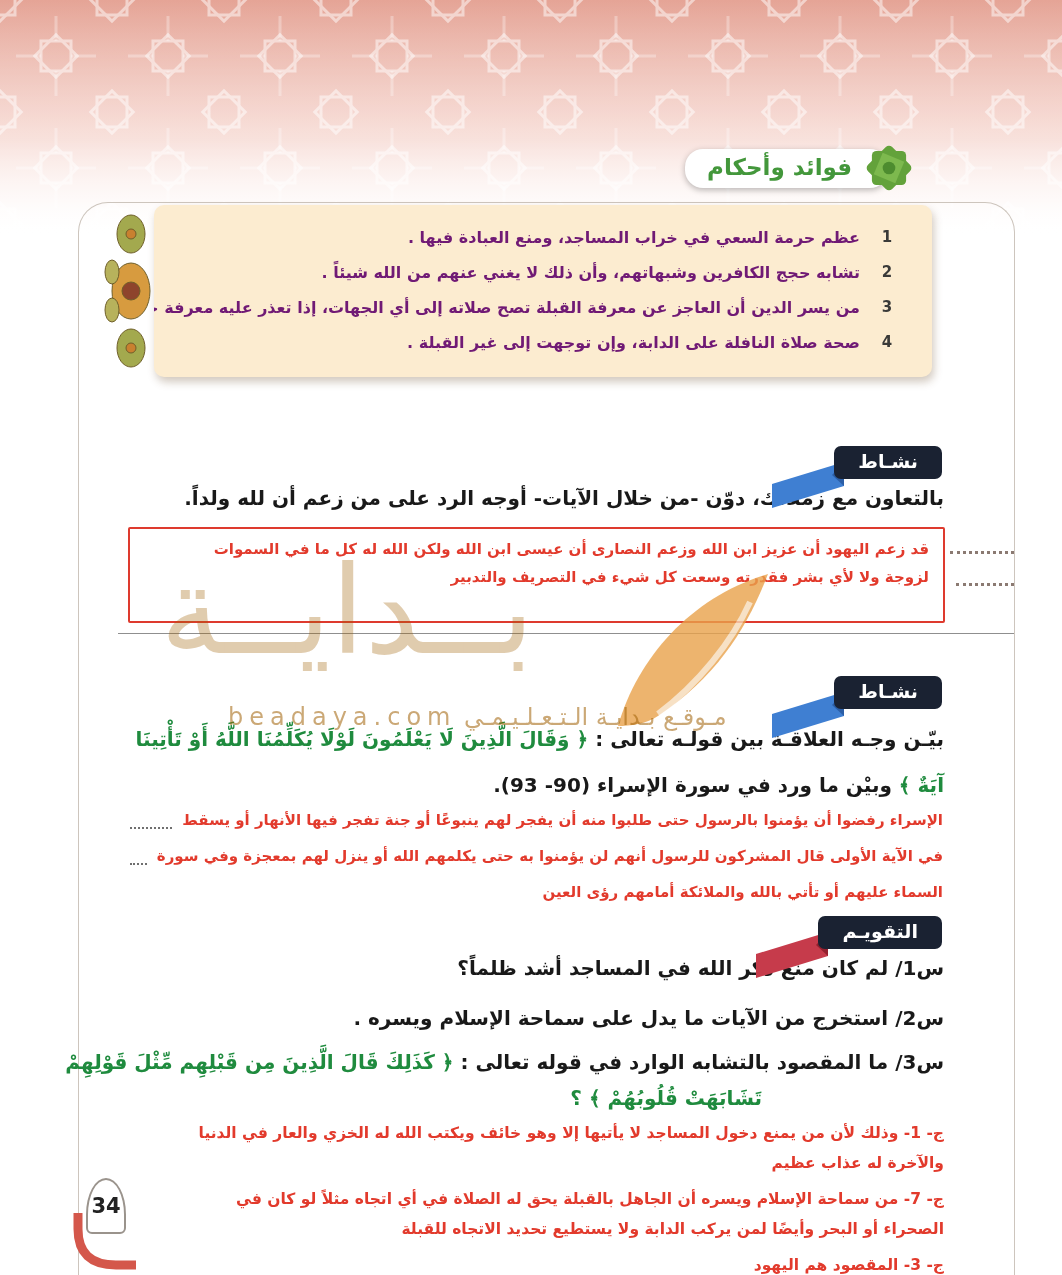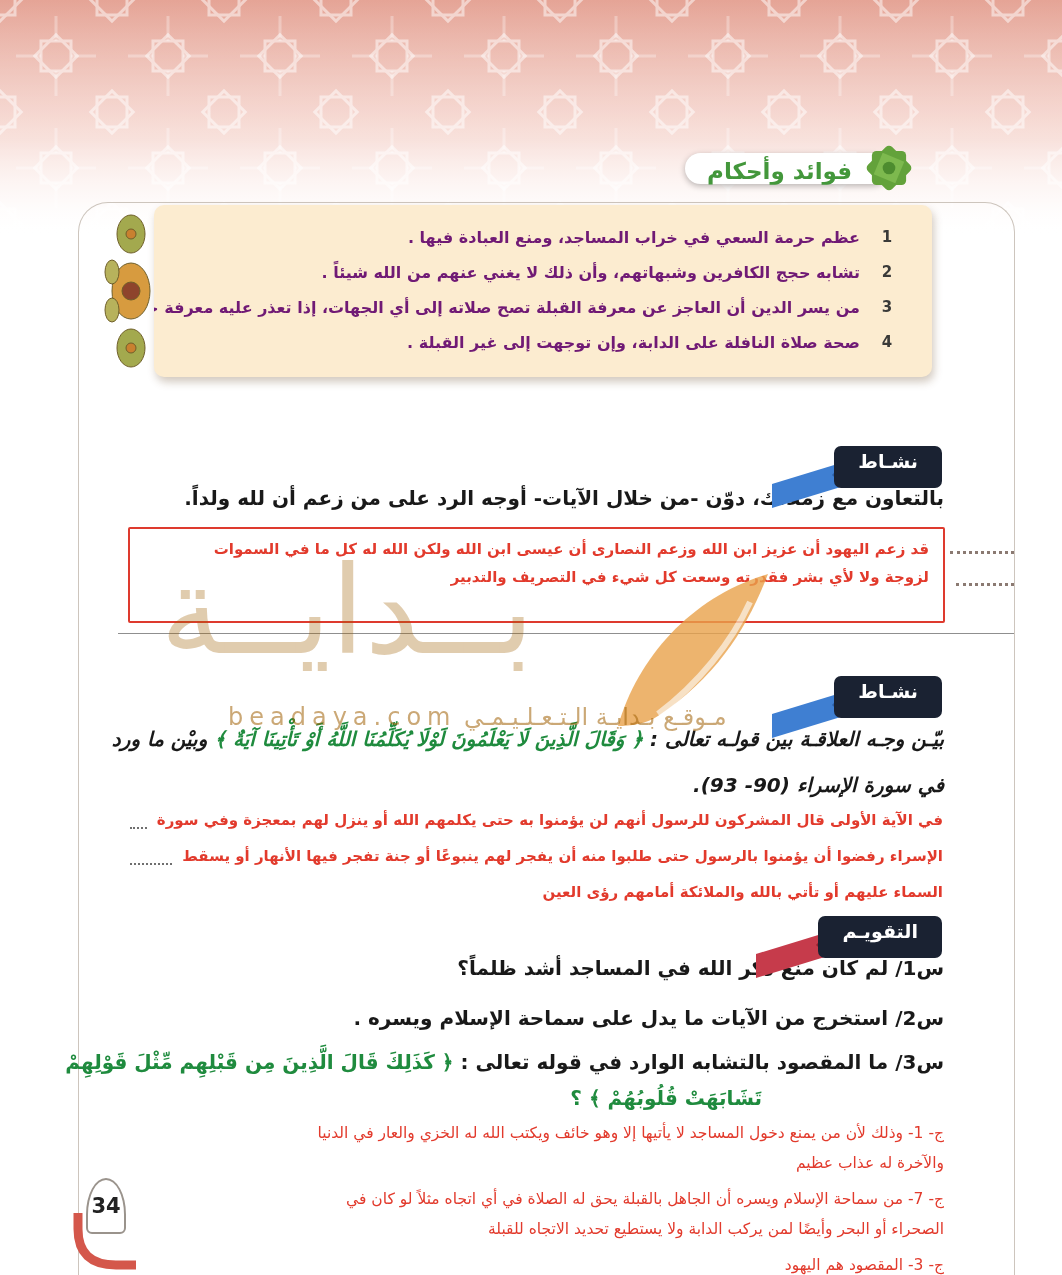--- a/index.html
+++ b/index.html
@@ -19,40 +19,40 @@
     border:1.6px solid #cdc5bd; border-bottom:none;
     border-radius:30px 30px 0 0; z-index:1;
   }
 
   
   .benefits-badge { position:absolute; top:141px; right:146px; display:flex; align-items:center; z-index:4; }
   .badge-star { position:relative; z-index:2; width:54px; height:54px; flex:none; }
   .badge-label {
     position:relative; z-index:1; margin-right:-26px;
     background:#ffffff; border-radius:18px; box-shadow:0 2px 6px rgba(0,0,0,.28);
-    padding:5px 36px 0 22px; color:#43973b; font-size:23px; font-weight:bold; white-space:nowrap;
+    padding:5px 36px 8px 22px; color:#43973b; font-size:23px; font-weight:bold; white-space:nowrap;
   }
 
   
   .cream-box {
     position:absolute; top:205px; right:130px; left:154px; height:172px;
     background:#fcecd0; border-radius:10px; box-shadow:2px 5px 9px rgba(95,60,25,.28);
     padding:15px 34px 0 16px; z-index:2; overflow:hidden;
   }
   .b-row { display:flex; gap:16px; line-height:35px; }
   .b-num { flex:none; width:22px; text-align:center; font-size:15px; font-weight:bold; color:#3a3a38; }
   .b-text { font-size:16px; font-weight:bold; color:#701a75; white-space:nowrap; }
   .ornament { position:absolute; left:100px; top:212px; z-index:5; }
 
   
   .section-tag { position:absolute; display:flex; align-items:flex-start; z-index:3; }
   .tag-label {
     position:relative; z-index:2; background:#1a2232; color:#ffffff;
     font-size:19px; font-weight:bold; letter-spacing:1px;
-    padding:4px 24px 16px; border-radius:7px; min-width:70px; text-align:center; white-space:nowrap;
+    padding:4px 24px 7px; border-radius:7px; min-width:70px; text-align:center; white-space:nowrap;
   }
   .tag-flag { position:relative; z-index:1; margin-right:-12px; margin-top:14px; }
 
   
   .prompt, .question {
     position:absolute; right:118px; z-index:2;
     font-size:20px; font-weight:bold; color:#191919; white-space:nowrap;
   }
   .prompt-wrap { white-space:normal; text-align:right; line-height:46px; }
   .verse { color:#1f8b3e; }
@@ -70,21 +70,21 @@
   .divider { position:absolute; top:633px; left:118px; right:48px; border-top:1.5px solid #8f8f8f; z-index:2; }
 
   
   .a2-answers { position:absolute; top:806px; right:119px; left:130px; z-index:2; }
   .a2-line { display:flex; align-items:flex-end; line-height:29px; margin-bottom:7px; }
   .a2-line .red-text { color:#e23a2c; font-size:15px; font-weight:bold; white-space:nowrap; }
   .dot-fill { flex:1; min-width:0; border-bottom:2.5px dotted #6f6f6f; margin:0 10px 6px 0; }
 
   
   .red-answers { position:absolute; top:1118px; right:118px; left:55px; z-index:2; text-align:right; }
-  .r-line { color:#e23a2c; font-size:15.5px; font-weight:normal; line-height:30px; white-space:nowrap; }
+  .r-line { color:#e23a2c; font-size:15.5px; font-weight:bold; line-height:30px; white-space:nowrap; }
   .r-gap { margin-top:6px; }
 
   
   .wm-text {
     position:absolute; top:540px; left:160px; z-index:6; pointer-events:none;
     font-size:122px; font-weight:normal; color:#a16207; opacity:.32; letter-spacing:2px; white-space:nowrap;text-align:right;
   }
   .wm-swoosh { position:absolute; top:566px; left:598px; z-index:6; pointer-events:none; opacity:.8; }
   .wm-tagline {
     position:absolute; top:703px; left:228px; z-index:6; pointer-events:none;
@@ -223,34 +223,34 @@
   <div class="section-tag" style="top:676px; right:120px;">
     <span class="tag-label">نشـاط</span>
     <span class="tag-flag">
       <svg width="80" height="48" viewBox="0 0 80 48" aria-hidden="true">
         <polygon points="78,2 78,26 6,48 6,24" fill="#3f7fd2"></polygon>
         <polygon points="78,2 66,15 78,26" fill="#2b5ea6"></polygon>
       </svg>
     </span>
   </div>
 
-  <div class="prompt prompt-wrap" style="top:716px; right:118px; left:110px;font-style:italic;">
+  <div class="prompt prompt-wrap" style="top:716px; right:118px; left:110px;">
     <span>بيّـن وجـه العلاقـة بين قولـه تعالى :</span>
     <span class="verse">﴿ وَقَالَ الَّذِينَ لَا يَعْلَمُونَ لَوْلَا يُكَلِّمُنَا اللَّهُ أَوْ تَأْتِينَا آيَةٌ ﴾</span>
     <span>وبيْن ما ورد</span>
     <span>في سورة الإسراء (90- 93).</span>
   </div>
 
   <div class="a2-answers">
     <div class="a2-line">
+      <span class="red-text">الإسراء رفضوا أن يؤمنوا بالرسول حتى طلبوا منه أن يفجر لهم ينبوعًا أو جنة تفجر فيها الأنهار أو يسقط</span>
+      <span class="dot-fill"></span>
+    </div>
+    <div class="a2-line">
       <span class="red-text">في الآية الأولى قال المشركون للرسول أنهم لن يؤمنوا به حتى يكلمهم الله أو ينزل لهم بمعجزة وفي سورة</span>
-      <span class="dot-fill"></span>
-    </div>
-    <div class="a2-line">
-      <span class="red-text">الإسراء رفضوا أن يؤمنوا بالرسول حتى طلبوا منه أن يفجر لهم ينبوعًا أو جنة تفجر فيها الأنهار أو يسقط</span>
       <span class="dot-fill"></span>
     </div>
     <div class="a2-line">
       <span class="red-text">السماء عليهم أو تأتي بالله والملائكة أمامهم رؤى العين</span>
     </div>
   </div>
 
   <div class="section-tag" style="top:916px; right:120px;justify-content:space-between;">
     <span class="tag-label">التقويـم</span>
     <span class="tag-flag">

